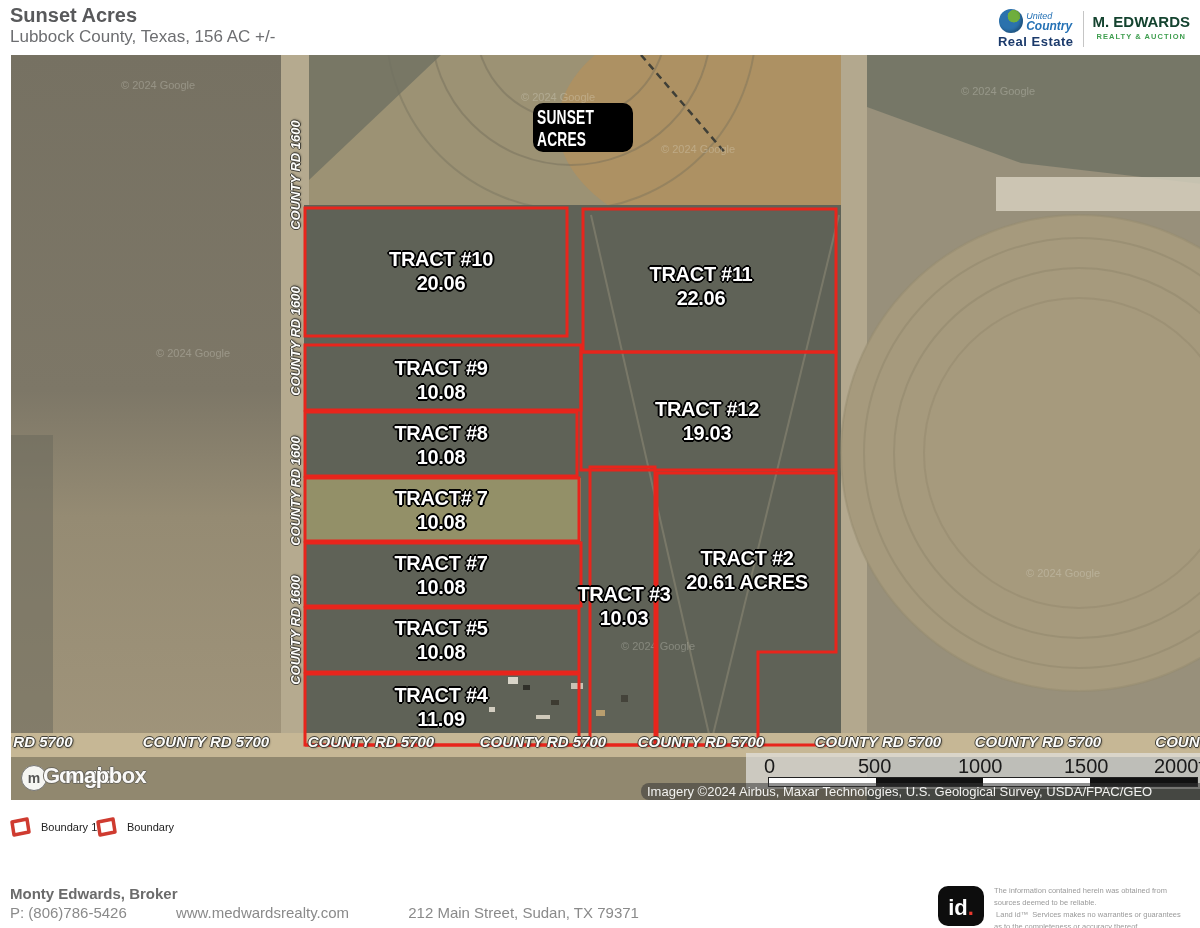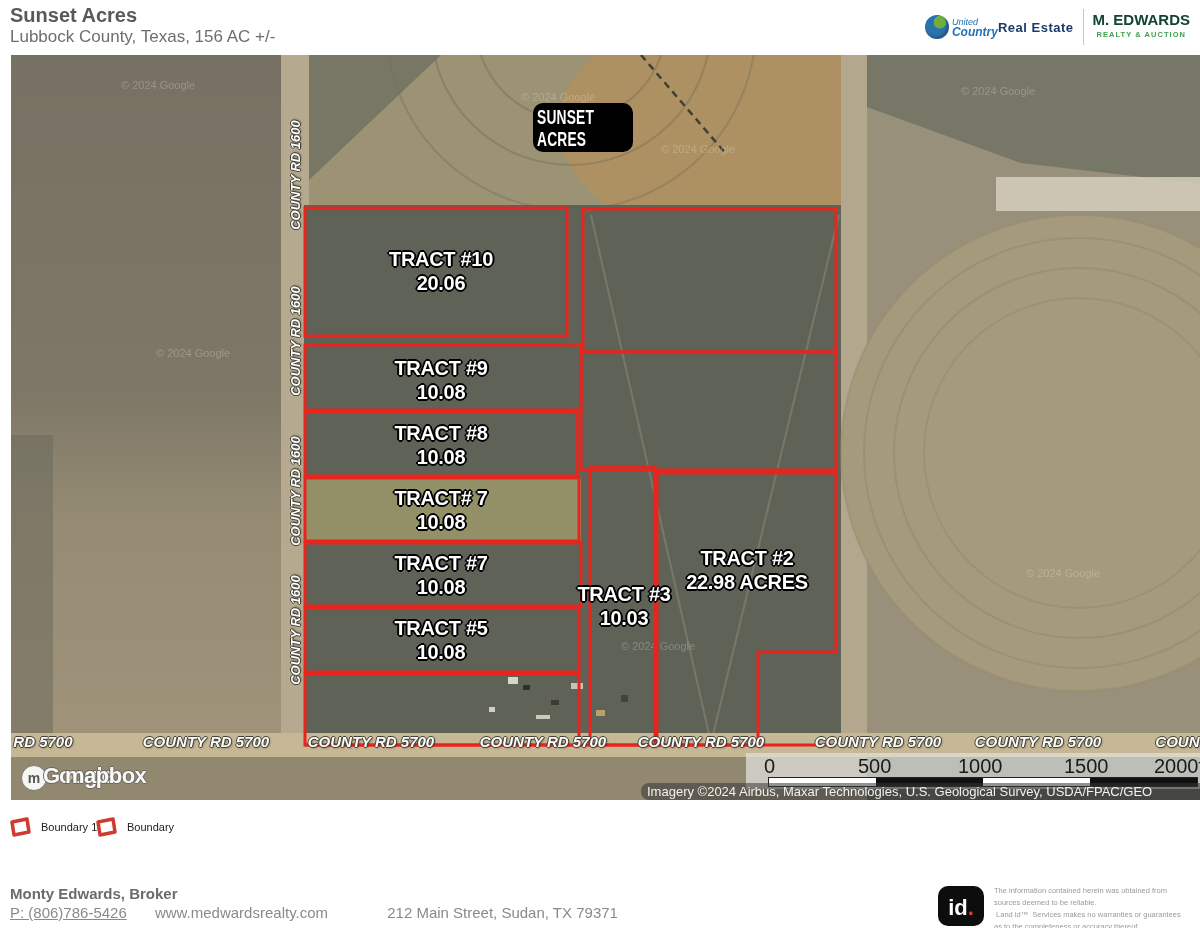--- a/index.html
+++ b/index.html
@@ -3,21 +3,21 @@
 <meta charset="utf-8">
 <style>
   html,body{margin:0;padding:0;background:#fff;}
   .page{position:relative;width:1200px;height:928px;background:#fff;overflow:hidden;
         font-family:"Liberation Sans",sans-serif;}
   
   .header{position:absolute;left:0;top:0;width:1200px;height:55px;background:#fff;}
   .page-title{position:absolute;left:10px;top:4px;font-size:20px;font-weight:700;color:#58595b;}
   .page-subtitle{position:absolute;left:10px;top:27px;font-size:17px;color:#6d6e71;}
   .brand{position:absolute;right:10px;top:9px;display:flex;align-items:center;gap:9px;}
-  .uc-logo{display:flex;flex-direction:row;align-items:center;}
+  .uc-logo{display:flex;flex-direction:column;align-items:center;}
   .uc-top{display:flex;align-items:center;gap:3px;}
   .globe-icon{width:24px;height:24px;border-radius:50%;
       background:radial-gradient(circle at 62% 30%, #6fae3e 0 27%, #2b72ad 29% 100%);
       box-shadow:inset -2px -2px 3px rgba(0,0,0,.25);}
   .uc-names{display:flex;flex-direction:column;line-height:10px;color:#2471b5;}
   .uc-n1{font-size:9px;font-style:italic;}
   .uc-n2{font-size:12px;font-weight:700;font-style:italic;}
   .uc-re{font-size:13px;font-weight:800;color:#1b3a6b;letter-spacing:.5px;margin-top:1px;}
   .brand-divider{width:1px;height:36px;background:#c5c5c5;}
   .me-logo{display:flex;flex-direction:column;line-height:15px;text-align:center;}
@@ -58,21 +58,21 @@
   .logo-google{left:22px;letter-spacing:-1px;text-align:right;}
   .logo-mapbox{left:44px;letter-spacing:-.5px;}
   
   .legend{position:absolute;left:0;top:800px;width:1200px;height:60px;background:#fff;}
   .legend-item{position:absolute;top:16px;display:flex;align-items:center;gap:9px;}
   .legend-item .lbl{font-size:11px;color:#222;}
   
   .footer{position:absolute;left:0;top:860px;width:1200px;height:68px;background:#fff;}
   .broker-name{position:absolute;left:10px;top:25px;font-size:15px;font-weight:700;color:#6b6b6b;}
   .contact-line{position:absolute;left:10px;top:44px;font-size:15px;color:#8a8a8a;white-space:nowrap;}
-  .contact-line .phone{margin-right:24px;text-decoration:underline;}
+  .contact-line .phone{margin-right:45px;}
   .contact-line .web{margin-right:55px;color:#8a8a8a;text-decoration:none;}
   .landid-badge{position:absolute;left:938px;top:26px;width:46px;height:40px;background:#0d0d0d;
       border-radius:10px;display:flex;align-items:flex-end;justify-content:center;}
   .landid-badge .idtxt{color:#fff;font-size:22px;font-weight:800;line-height:36px;}
   .landid-badge .iddot{color:#e8392e;font-size:22px;font-weight:800;line-height:36px;}
   .disclaimer{position:absolute;left:994px;top:25px;width:205px;font-size:7.5px;line-height:12px;
       color:#9a9a9a;white-space:pre;}
 </style>
 </head>
 <body>
@@ -178,47 +178,59 @@
         <rect x="579" y="412" width="65" height="278"></rect>
         <polygon points="646,418 825,418 825,597 747,597 747,690 646,690"></polygon>
         <line x1="294" y1="690" x2="825" y2="690"></line>
       </g>
     </svg>
 
     <div class="tract-label" style="left:430px;top:216px">
       <div>TRACT #10</div>
         <div>20.06</div>
       </div>
+    <div class="tract-label" style="left:690px;top:231px">
+      <div>TRACT #11</div>
+        <div>22.06</div>
+      </div>
     <div class="tract-label" style="left:430px;top:325px">
       <div>TRACT #9</div>
         <div>10.08</div>
       </div>
+    <div class="tract-label" style="left:696px;top:366px">
+      <div>TRACT #12</div>
+        <div>19.03</div>
+      </div>
     <div class="tract-label" style="left:430px;top:390px">
       <div>TRACT #8</div>
         <div>10.08</div>
       </div>
     <div class="tract-label" style="left:430px;top:455px">
       <div>TRACT# 7</div>
         <div>10.08</div>
       </div>
     <div class="tract-label" style="left:430px;top:520px">
       <div>TRACT #7</div>
         <div>10.08</div>
       </div>
     <div class="tract-label" style="left:430px;top:585px">
       <div>TRACT #5</div>
         <div>10.08</div>
+      </div>
+    <div class="tract-label" style="left:430px;top:652px">
+      <div>TRACT #4</div>
+        <div>11.09</div>
       </div>
     <div class="tract-label" style="left:613px;top:551px">
       <div>TRACT #3</div>
         <div>10.03</div>
       </div>
     <div class="tract-label" style="left:736px;top:515px">
       <div>TRACT #2</div>
-        <div>22.98 ACRES</div>
+        <div>20.61 ACRES</div>
       </div>
 
     <span class="road-label vertical" style="left:284px;top:120px">COUNTY RD 1600</span>
     <span class="road-label vertical" style="left:284px;top:286px">COUNTY RD 1600</span>
     <span class="road-label vertical" style="left:284px;top:436px">COUNTY RD 1600</span>
     <span class="road-label vertical" style="left:284px;top:575px">COUNTY RD 1600</span>
 
     <span class="road-label" style="left:25px;top:686px">Y RD 5700</span>
     <span class="road-label" style="left:195px;top:686px">COUNTY RD 5700</span>
     <span class="road-label" style="left:360px;top:686px">COUNTY RD 5700</span>

